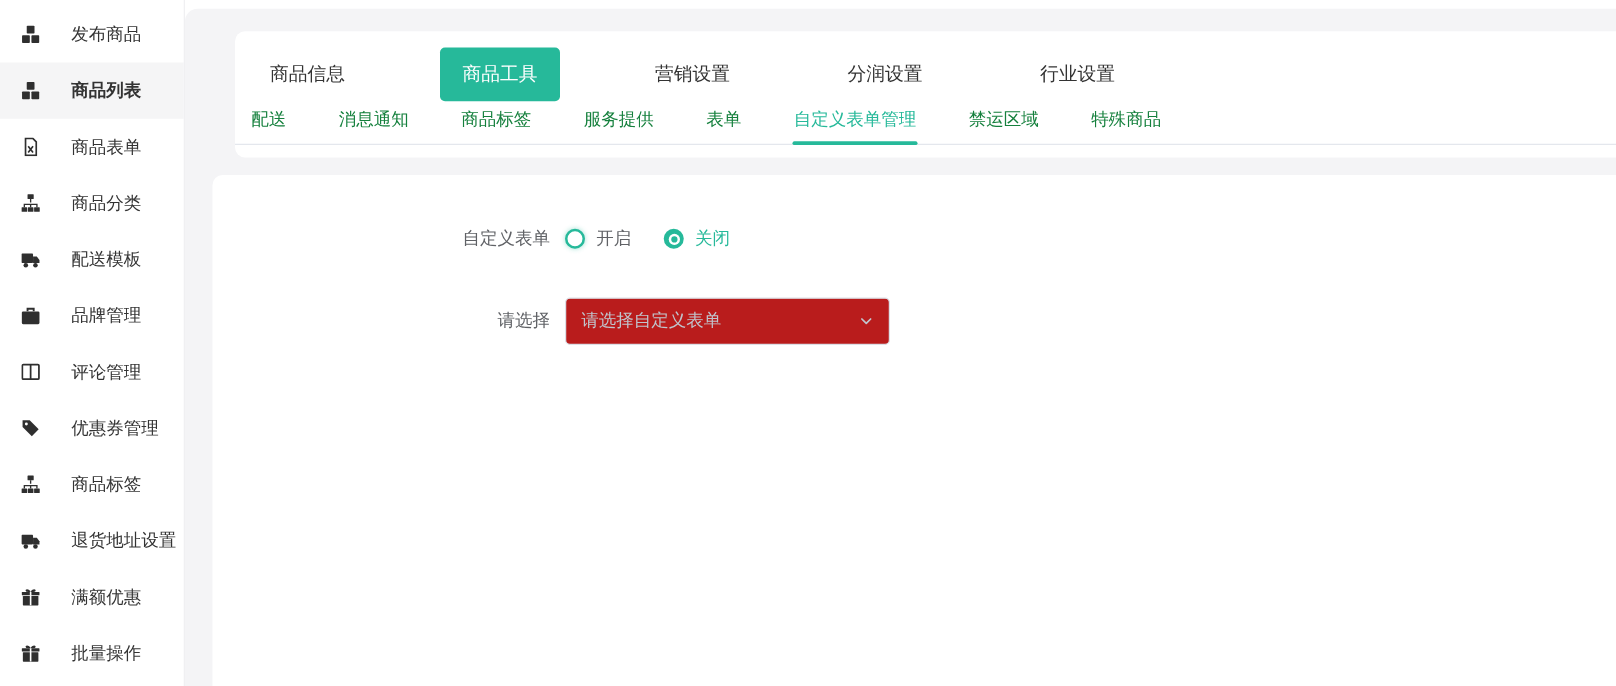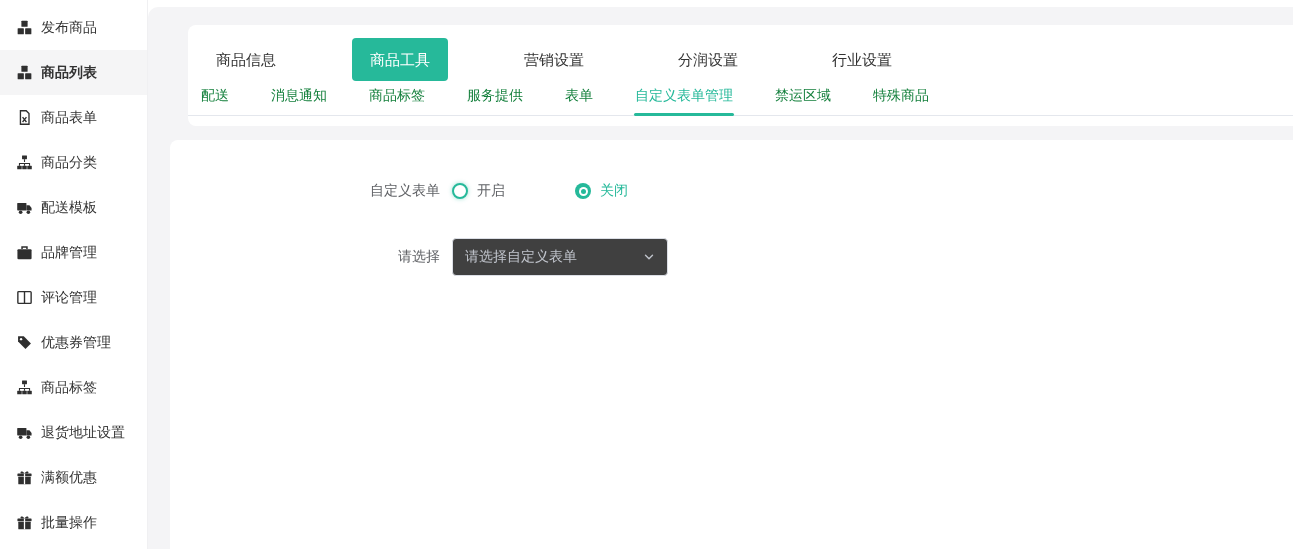--- a/index.html
+++ b/index.html
@@ -9,21 +9,21 @@
     background:#ffffff; color:#333; overflow:hidden; position:relative;
   }
 
   
   .sidebar {
     position:absolute; left:0; top:0; width:148px; height:549px;
     background:#fff; border-right:1px solid #f0f0f2; z-index:2;
   }
   .sidebar-menu { list-style:none; padding-top:5px; }
   .sidebar-item {
-    height:45px; display:flex; align-items:center; gap:9px;
+    height:45px; display:flex; align-items:center; gap:25px;
     padding-left:17px; font-size:14px; color:#333; cursor:pointer;
     white-space:nowrap;
   }
   .sidebar-item.active { background:#f5f5f6; font-weight:bold; }
   .sidebar-item .icon { width:15px; height:15px; flex:0 0 15px; display:inline-flex; }
   .sidebar-item .icon svg { width:15px; height:15px; }
 
   
   .content { position:absolute; left:148px; top:0; right:0; bottom:0; }
   .content-bg {
@@ -75,41 +75,41 @@
   .section-title { font-size:15px; font-weight:bold; color:#333; }
 
   .form-row { display:flex; align-items:center; }
   .form-row.radio-row { margin-top:42px; }
   .form-row.select-row { margin-top:38px; }
   .form-label {
     width:282px; text-align:right; padding-right:12px;
     font-size:14px; color:#606266; flex:0 0 282px;
   }
 
-  .radio-group { display:flex; align-items:center; gap:70px; }
+  .radio-group { display:flex; align-items:center; gap:26px; }
   .radio { display:flex; align-items:center; gap:9px; cursor:pointer; }
   .radio-dot { position:relative; width:16px; height:16px; border-radius:50%; }
   .radio-dot.off {
     border:2px solid var(--accent); background:#fff;
     box-shadow:0 0 4px rgba(38,185,154,.45);
   }
   .radio-dot.on { background:var(--accent); }
   .radio-dot.on::before {
     content:""; position:absolute; left:3.5px; top:3.5px; right:3.5px; bottom:3.5px;
     background:#fff; border-radius:50%;
   }
   .radio-dot.on::after {
     content:""; position:absolute; left:5.5px; top:5.5px; right:5.5px; bottom:5.5px;
     background:var(--accent); border-radius:50%;
   }
   .radio-label { font-size:14px; color:#606266; }
   .radio.checked .radio-label { color:var(--accent); }
 
   .select {
-    width:216px; height:38px; background:#404040;
+    width:260px; height:38px; background:#b91c1c;
     border:1px solid #dcdfe6; border-radius:4px;
     display:flex; align-items:center; justify-content:space-between;
     padding:0 12px; cursor:pointer;
   }
   .select .placeholder { font-size:14px; color:#c0c4cc; }
   .select .chev { display:inline-flex; width:12px; height:12px; }
 </style>
 </head>
 <body>
 

